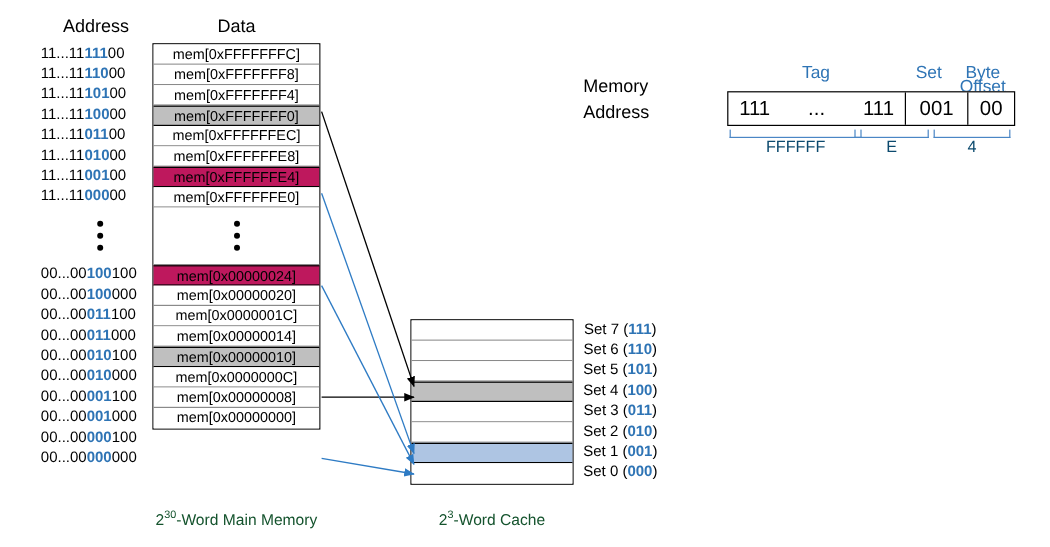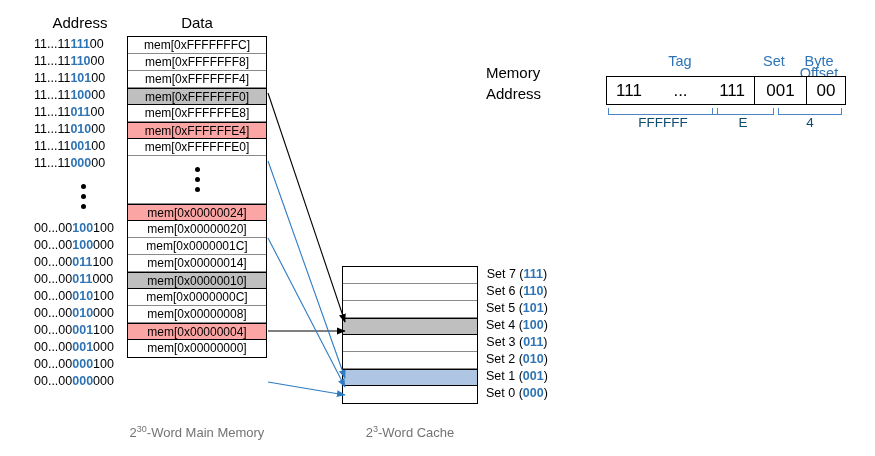--- a/index.html
+++ b/index.html
@@ -49,21 +49,21 @@
     font-size:12px;
     text-align:center;
     border-bottom:1px solid #8a8a8a;
     box-sizing:border-box;
     background:#fff;
     white-space:nowrap;
     color:#000;
   }
   .mem-row:last-child{border-bottom:none;}
   .mem-row.hl-gray{background:#bfbfbf;border-top:1.4px solid #000;border-bottom:1.4px solid #000;}
-  .mem-row.hl-blue{background:#fca5a5;border-top:1.4px solid #000;border-bottom:1.4px solid #000;}
+  .mem-row.hl-blue{background:#be185d;border-top:1.4px solid #000;border-bottom:1.4px solid #000;}
   .mem-row.dots{
     height:48px;
     border-bottom:1px solid #8a8a8a;
     display:flex;align-items:center;justify-content:center;
   }
   .vdots{display:flex;flex-direction:column;gap:5px;}
   .vdots i{display:block;width:5px;height:5px;border-radius:50%;background:#000;}
 
   
   .addr-dots{
@@ -91,21 +91,21 @@
 
   
   #set-labels{left:486px;top:266px;}
   .set-lab{
     height:17px;line-height:17px;
     font-size:12.5px;white-space:nowrap;color:#000;text-align:center;
   }
   .set-lab .bits{color:#2e74b5;font-weight:bold;}
 
   
-  .caption{font-size:13px;white-space:nowrap;color:#737373;}
+  .caption{font-size:13px;white-space:nowrap;color:#14532d;}
   .caption sup{font-size:9px;vertical-align:super;}
 
   
   #ma-label{left:486px;top:62px;font-size:15px;line-height:21px;color:#000;}
   #ma-box{
     left:606px;top:76px;height:29px;width:240px;
     border:1.6px solid #000;box-sizing:border-box;
     display:flex;align-items:stretch;background:#fff;
   }
   .ma-field{
@@ -169,38 +169,38 @@
       <div class="addr-row"><span class="b-blk">00...00</span><span class="b-blue">001</span><span class="b-blk">000</span></div>
       <div class="addr-row"><span class="b-blk">00...00</span><span class="b-blue">000</span><span class="b-blk">100</span></div>
       <div class="addr-row"><span class="b-blk">00...00</span><span class="b-blue">000</span><span class="b-blk">000</span></div>
     </div>
 
   <div class="abs" id="mem-box">
       <div class="mem-row">mem[0xFFFFFFFC]</div>
       <div class="mem-row">mem[0xFFFFFFF8]</div>
       <div class="mem-row">mem[0xFFFFFFF4]</div>
       <div class="mem-row hl-gray">mem[0xFFFFFFF0]</div>
+      <div class="mem-row">mem[0xFFFFFFEC]</div>
       <div class="mem-row">mem[0xFFFFFFE8]</div>
       <div class="mem-row hl-blue">mem[0xFFFFFFE4]</div>
       <div class="mem-row">mem[0xFFFFFFE0]</div>
       <div class="mem-row dots">
         <span class="vdots">
           <i></i>
           <i></i>
           <i></i>
         </span>
       </div>
       <div class="mem-row hl-blue">mem[0x00000024]</div>
       <div class="mem-row">mem[0x00000020]</div>
       <div class="mem-row">mem[0x0000001C]</div>
       <div class="mem-row">mem[0x00000014]</div>
       <div class="mem-row hl-gray">mem[0x00000010]</div>
       <div class="mem-row">mem[0x0000000C]</div>
       <div class="mem-row">mem[0x00000008]</div>
-      <div class="mem-row hl-blue">mem[0x00000004]</div>
       <div class="mem-row">mem[0x00000000]</div>
     </div>
 
   <div class="abs" id="cache-box">
       <div class="cache-row"></div>
       <div class="cache-row"></div>
       <div class="cache-row"></div>
       <div class="cache-row hl-gray"></div>
       <div class="cache-row"></div>
       <div class="cache-row"></div>

